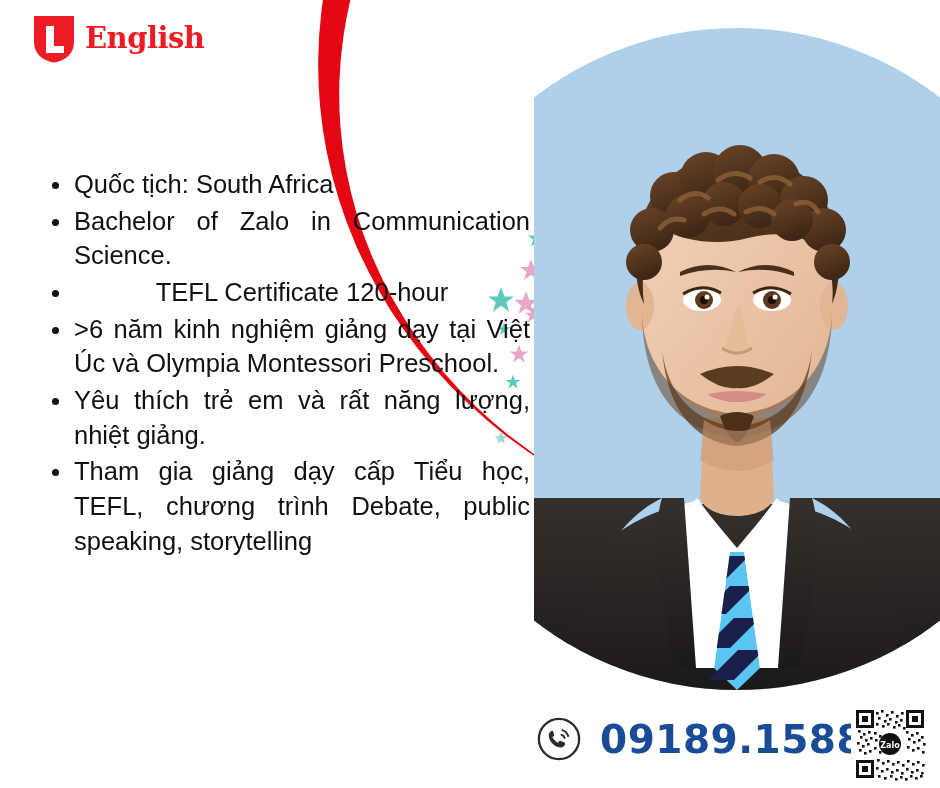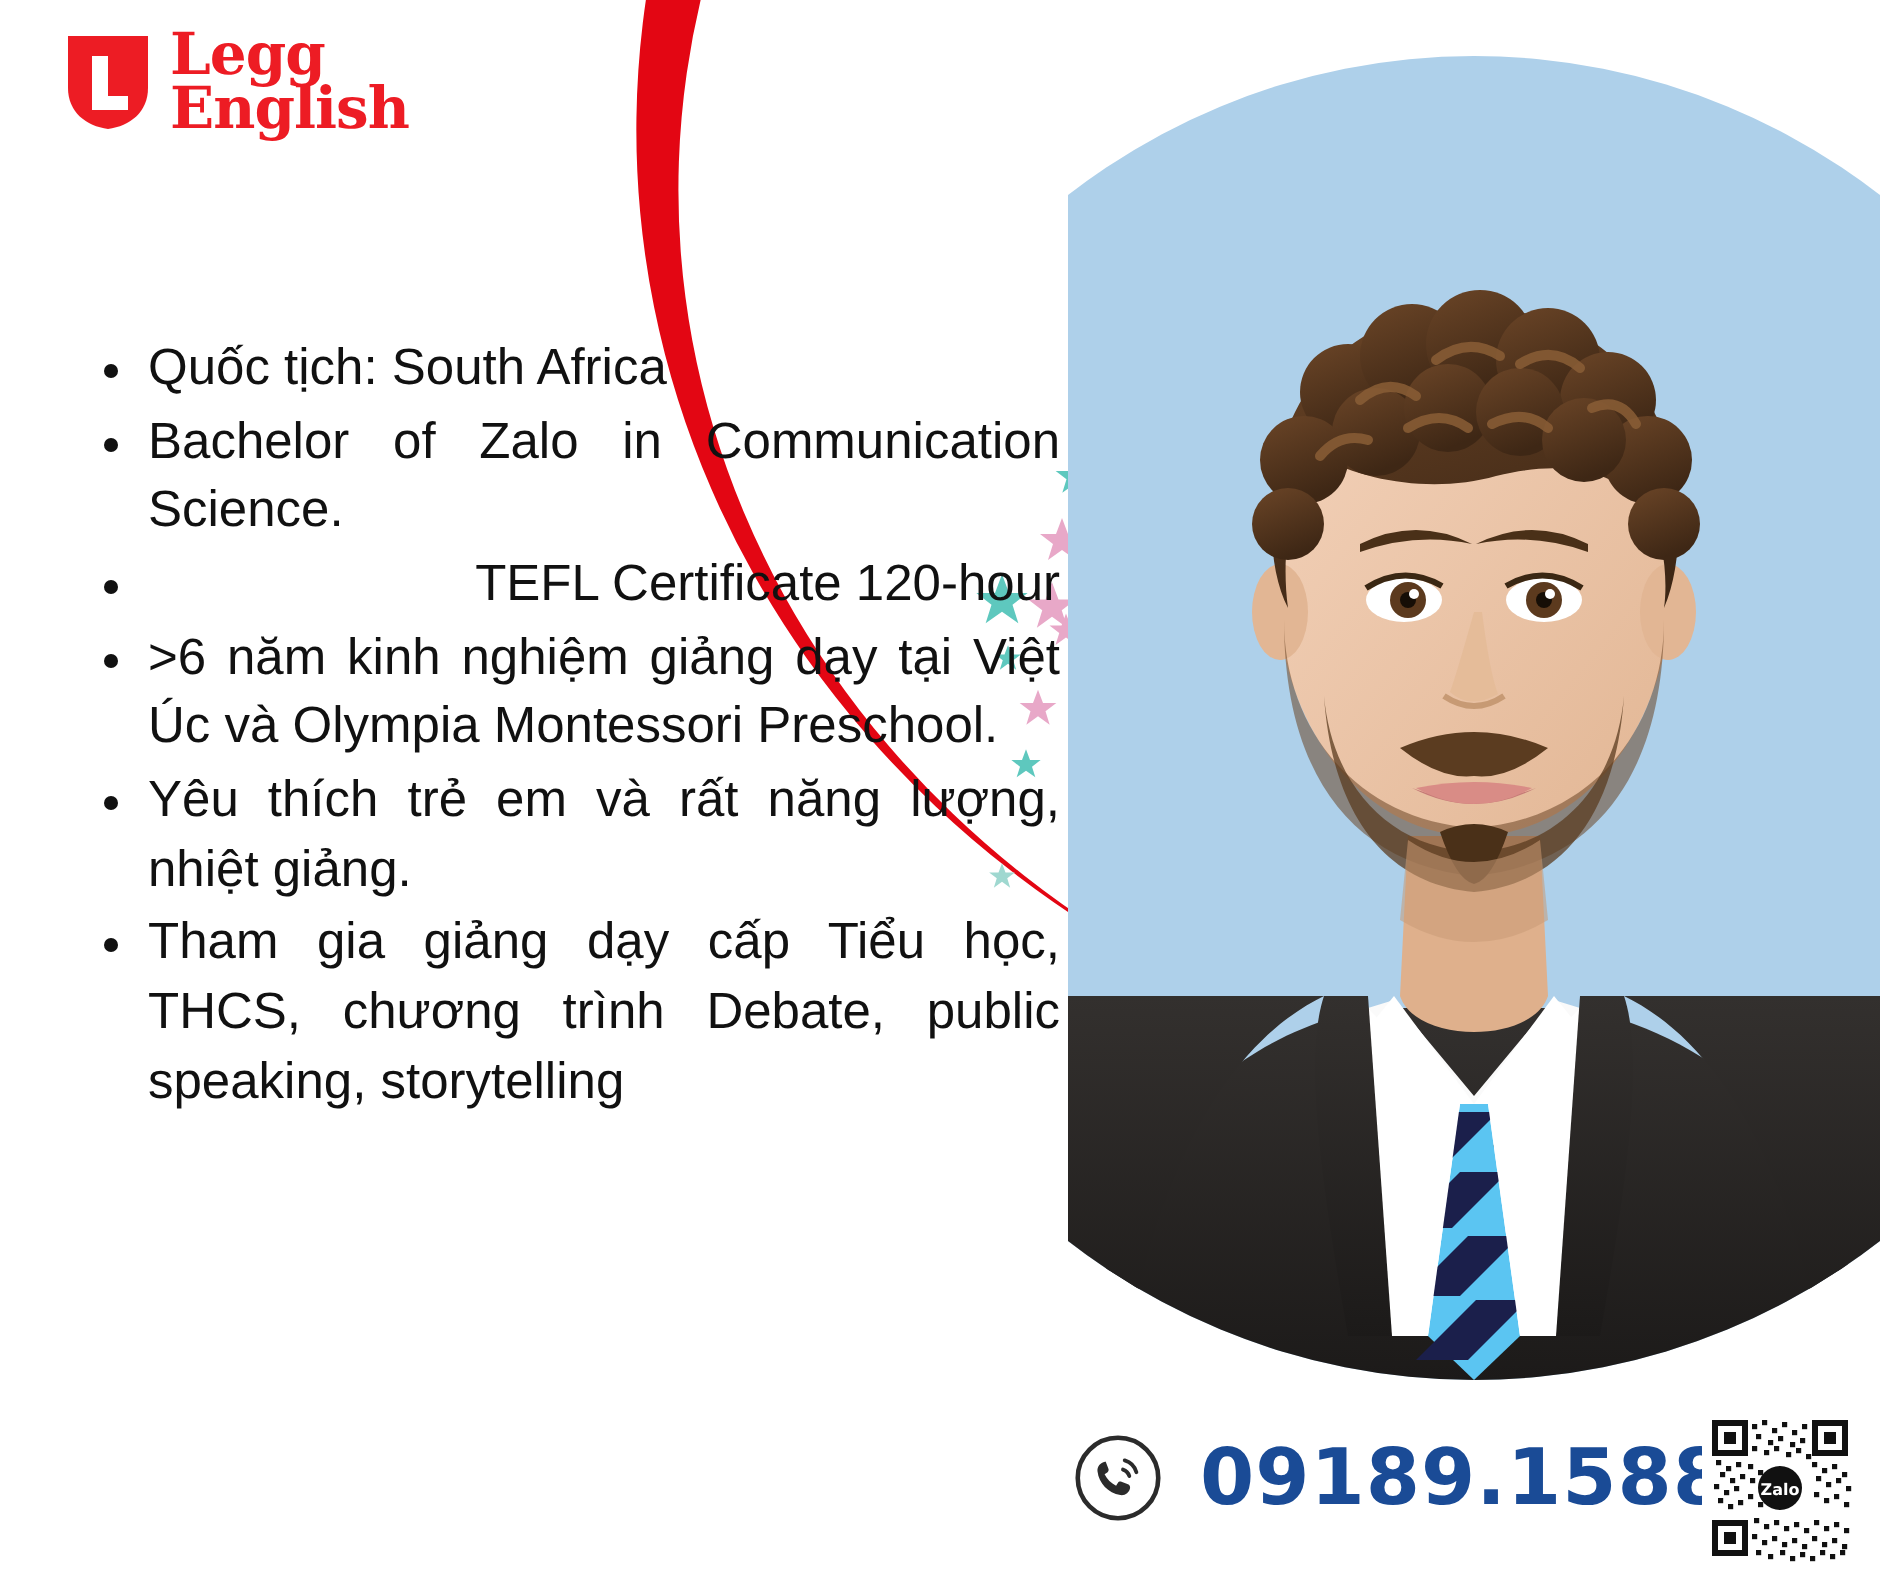--- a/index.html
+++ b/index.html
@@ -91,21 +91,21 @@
   .bullets li::before {
     content: "";
     position: absolute;
     left: 10px;
     top: 15px;
     width: 7px;
     height: 7px;
     border-radius: 50%;
     background: #111111;
   }
-  .bullets li.nojust { text-align: right; }
+  .bullets li.nojust { text-align: center; }
 
   
   .photo-wrap {
     position: absolute;
     left: 534px;
     top: 28px;
     width: 406px;
     height: 662px;
     overflow: hidden;
     pointer-events: none;
@@ -211,33 +211,32 @@
   <svg class="star" style="left:566px; top:262px; width:13px; height:13px;" viewBox="0 0 24 24">
       <polygon points="12,1 15,9 23,9 16.5,14 19,22 12,17 5,22 7.5,14 1,9 9,9" fill="#C9E3E0"></polygon>
     </svg>
 
   <div class="logo">
     <svg class="logo-shield" viewBox="0 0 44 50">
       <path d="M2,2 H42 V28 C42,40 33,47 22,48.5 C11,47 2,40 2,28 Z" fill="#ED1C24"></path>
       <path d="M14,12 H22 V32 H32 V39 H14 Z" fill="#ffffff"></path>
     </svg>
     <div class="logo-text">
-      <span>Legg</span>
       <span>English</span>
     </div>
   </div>
 
 
   <ul class="bullets">
     <li>Quốc tịch:  South Africa</li>
     <li>Bachelor of Zalo in Communication Science.</li>
     <li class="nojust">TEFL Certificate 120-hour</li>
     <li>&gt;6 năm kinh nghiệm giảng dạy tại Việt Úc và Olympia Montessori Preschool.</li>
     <li>Yêu thích trẻ em và rất năng lượng, nhiệt giảng.</li>
-    <li>Tham gia giảng dạy cấp Tiểu học, THCS, chương trình Debate, public speaking, storytelling</li>
+    <li>Tham gia giảng dạy cấp Tiểu học, TEFL, chương trình Debate, public speaking, storytelling</li>
   </ul>
 
   <div class="photo-wrap">
     <svg class="photo-circle" viewBox="0 0 406 662" xmlns="http://www.w3.org/2000/svg">
       <defs>
         <clipPath id="circClip">
           <circle cx="203" cy="331" r="331"></circle>
         </clipPath>
         <linearGradient id="skin" x1="0" y1="0" x2="1" y2="1">
           <stop offset="0%" stop-color="#F3D2BA"></stop>

